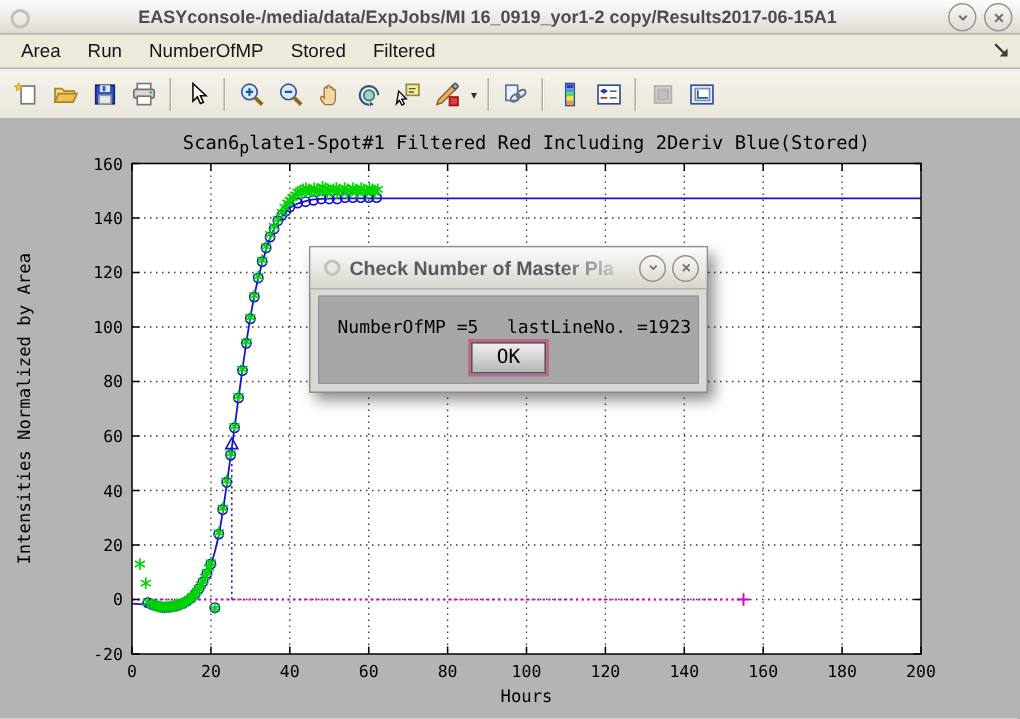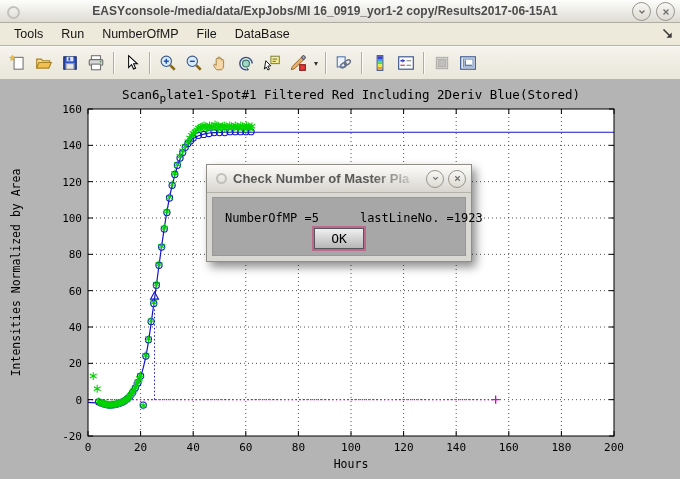--- a/index.html
+++ b/index.html
@@ -42,21 +42,21 @@
     border-bottom:1px solid #b5b2a9;display:flex;align-items:center;padding:0 5px;}
   .dlg-circ{width:7px;height:7px;border:2px solid #c3c1bb;border-radius:50%;margin:0 6px 0 4px;flex:none;}
   .dlg-title{flex:1;font-size:13px;font-weight:bold;color:#595959;white-space:nowrap;overflow:hidden;
     -webkit-mask-image:linear-gradient(90deg,#000 72%,transparent 97%);
     mask-image:linear-gradient(90deg,#000 72%,transparent 97%);}
   .dlg-ctrls{display:flex;gap:4px;flex:none;}
   .dlg-cbtn{width:16px;height:16px;border:1px solid #98958c;border-radius:50%;
     background:linear-gradient(#f7f7f5,#dedbd2);display:flex;align-items:center;justify-content:center;}
   .dlg-body{position:absolute;left:5px;right:5px;top:32px;bottom:5px;background:#a7a7a7;
     border:1px solid #979797;}
-  .dlg-msg{position:absolute;left:12px;top:13px;display:flex;gap:41px;
+  .dlg-msg{position:absolute;left:12px;top:13px;display:flex;gap:19px;
     font-family:"DejaVu Sans Mono",monospace;font-size:12px;color:#000;white-space:pre;}
   .okbtn{position:absolute;left:50%;transform:translateX(-50%);bottom:6px;
     width:50px;height:21px;background:linear-gradient(#f0f0f0,#b6b6b6);
     border:1px solid #55555a;box-shadow:0 0 0 2px #bb6a8e;
     font-family:"DejaVu Sans Mono",monospace;font-size:13px;color:#000;padding:0;margin-top:18px;}
 </style>
 </head>
 <body>
 
 <div id="titlebar">
@@ -70,25 +70,25 @@
     </span>
     <span class="cbtn">
       <svg width="10" height="10" viewBox="0 0 10 10">
           <path d="M2.5 2.5l5 5M7.5 2.5l-5 5" stroke="#6e6e6e" stroke-width="1.3"></path>
         </svg>
     </span>
   </span>
 </div>
 
 <div id="menubar">
-  <span class="menu-item">Tools</span>
+  <span class="menu-item">Area</span>
   <span class="menu-item">Run</span>
   <span class="menu-item">NumberOfMP</span>
-  <span class="menu-item">File</span>
-  <span class="menu-item">DataBase</span>
+  <span class="menu-item">Stored</span>
+  <span class="menu-item">Filtered</span>
   <span id="dock-ic">
     <svg width="11" height="11" viewBox="0 0 11 11">
         <path d="M1.5 1.5l6 6" stroke="#3a3a3a" stroke-width="1.6"></path>
         <path d="M9.7 9.7H4.4L9.7 4.4z" fill="#3a3a3a"></path>
       </svg>
   </span>
 </div>
 
 <div id="toolbar">
     <button class="tbtn">

